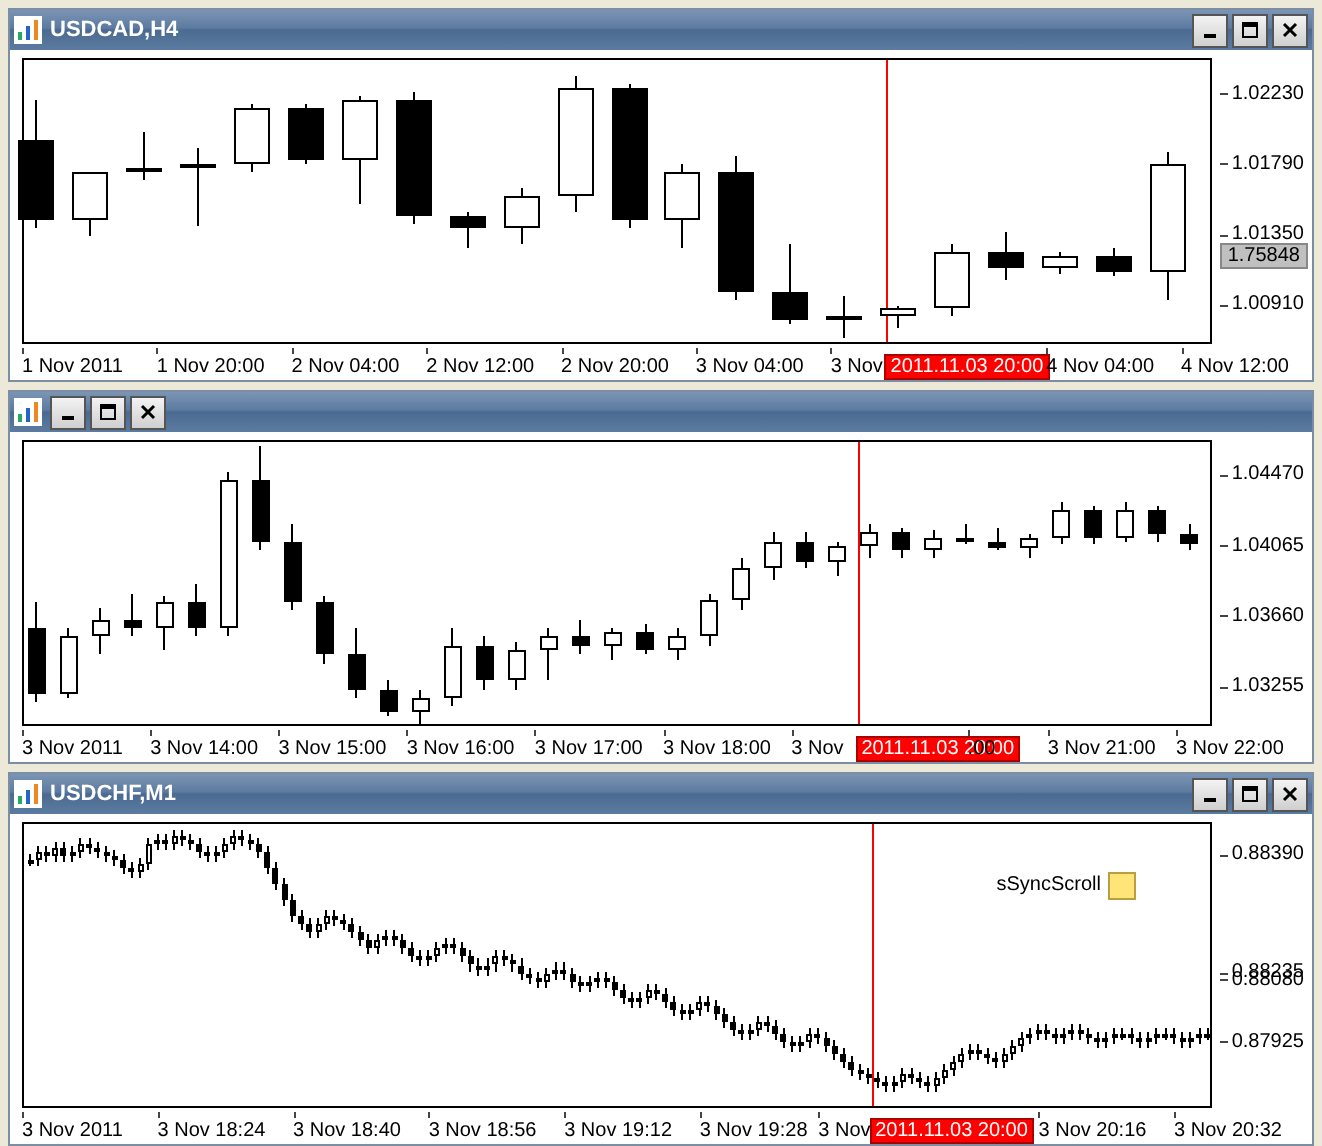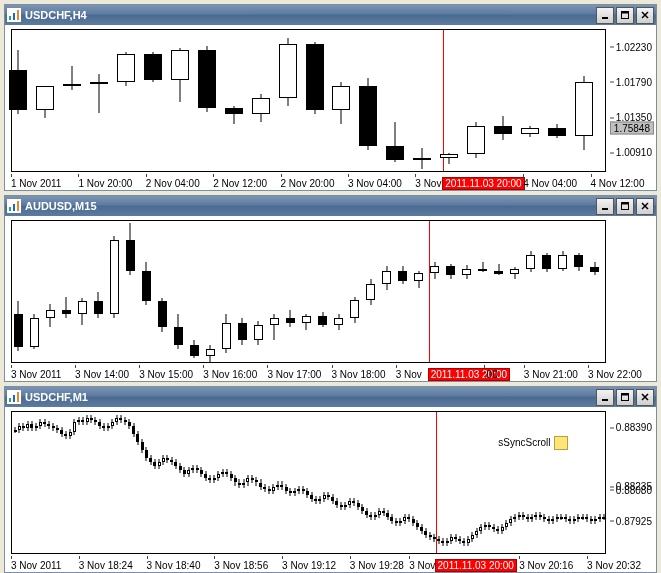--- a/index.html
+++ b/index.html
@@ -166,21 +166,21 @@
 <div id="container">
     <div class="window" style="width: 651px;">
       <div class="titlebar">
         <span class="app-icon">
           <svg viewBox="0 0 12 12">
             <rect x="1" y="7" width="2" height="4" fill="#2a6"></rect>
             <rect x="5" y="4" width="2" height="7" fill="#26c"></rect>
             <rect x="9" y="1" width="2" height="10" fill="#e82"></rect>
           </svg>
         </span>
-        <span class="title-text">USDCHF,H4</span>
+        <span class="title-text">USDCAD,H4</span>
         <span class="win-buttons">
           <span class="win-btn">
             <svg width="8" height="8">
               <rect x="1" y="6" width="6" height="2" fill="#000"></rect>
             </svg>
           </span>
           <span class="win-btn">
             <svg width="8" height="8">
               <rect x="0.5" y="0.5" width="7" height="7" fill="none" stroke="#000"></rect>
               <rect x="0.5" y="0.5" width="7" height="2" fill="#000"></rect>
@@ -309,21 +309,20 @@
     </div>
     <div class="window" style="width: 651px;">
       <div class="titlebar">
         <span class="app-icon">
           <svg viewBox="0 0 12 12">
             <rect x="1" y="7" width="2" height="4" fill="#2a6"></rect>
             <rect x="5" y="4" width="2" height="7" fill="#26c"></rect>
             <rect x="9" y="1" width="2" height="10" fill="#e82"></rect>
           </svg>
         </span>
-        <span class="title-text">AUDUSD,M15</span>
         <span class="win-buttons">
           <span class="win-btn">
             <svg width="8" height="8">
               <rect x="1" y="6" width="6" height="2" fill="#000"></rect>
             </svg>
           </span>
           <span class="win-btn">
             <svg width="8" height="8">
               <rect x="0.5" y="0.5" width="7" height="7" fill="none" stroke="#000"></rect>
               <rect x="0.5" y="0.5" width="7" height="2" fill="#000"></rect>
@@ -481,20 +480,26 @@
             <div class="body hollow" style="top: 33.9444px; height: 13.9259px;"></div>
           </div>
           <div class="candle" style="left: 562.446px; width: 9px; top: 0px; height: 141px;">
             <div class="wick" style="top: 32.2037px; height: 17.4074px;"></div>
             <div class="body filled" style="top: 33.9444px; height: 12.1852px;"></div>
           </div>
           <div class="candle" style="left: 578.473px; width: 9px; top: 0px; height: 141px;">
             <div class="wick" style="top: 40.9074px; height: 13.0556px;"></div>
             <div class="body filled" style="top: 46.1296px; height: 5.22222px;"></div>
           </div>
+        </div>
+        <div class="yaxis" style="top: 4px; height: 141px;">
+          <div class="ytick" style="top: 17.4074px;">1.04470<span class="tickmark"></span></div>
+          <div class="ytick" style="top: 52.6574px;">1.04065<span class="tickmark"></span></div>
+          <div class="ytick" style="top: 87.9074px;">1.03660<span class="tickmark"></span></div>
+          <div class="ytick" style="top: 123.157px;">1.03255<span class="tickmark"></span></div>
         </div>
         <div class="xaxis" style="left: 6px; width: 593px;">
           <div class="xtick" style="left: 0px;">3 Nov 2011<span class="tmark"></span></div>
           <div class="xtick" style="left: 64.1081px;">3 Nov 14:00<span class="tmark"></span></div>
           <div class="xtick" style="left: 128.216px;">3 Nov 15:00<span class="tmark"></span></div>
           <div class="xtick" style="left: 192.324px;">3 Nov 16:00<span class="tmark"></span></div>
           <div class="xtick" style="left: 256.432px;">3 Nov 17:00<span class="tmark"></span></div>
           <div class="xtick" style="left: 320.541px;">3 Nov 18:00<span class="tmark"></span></div>
           <div class="xtick" style="left: 384.649px;">3 Nov<span class="tmark"></span></div>
           <div class="xtick highlight" style="left: 416.703px;">2011.11.03 20:00</div>

